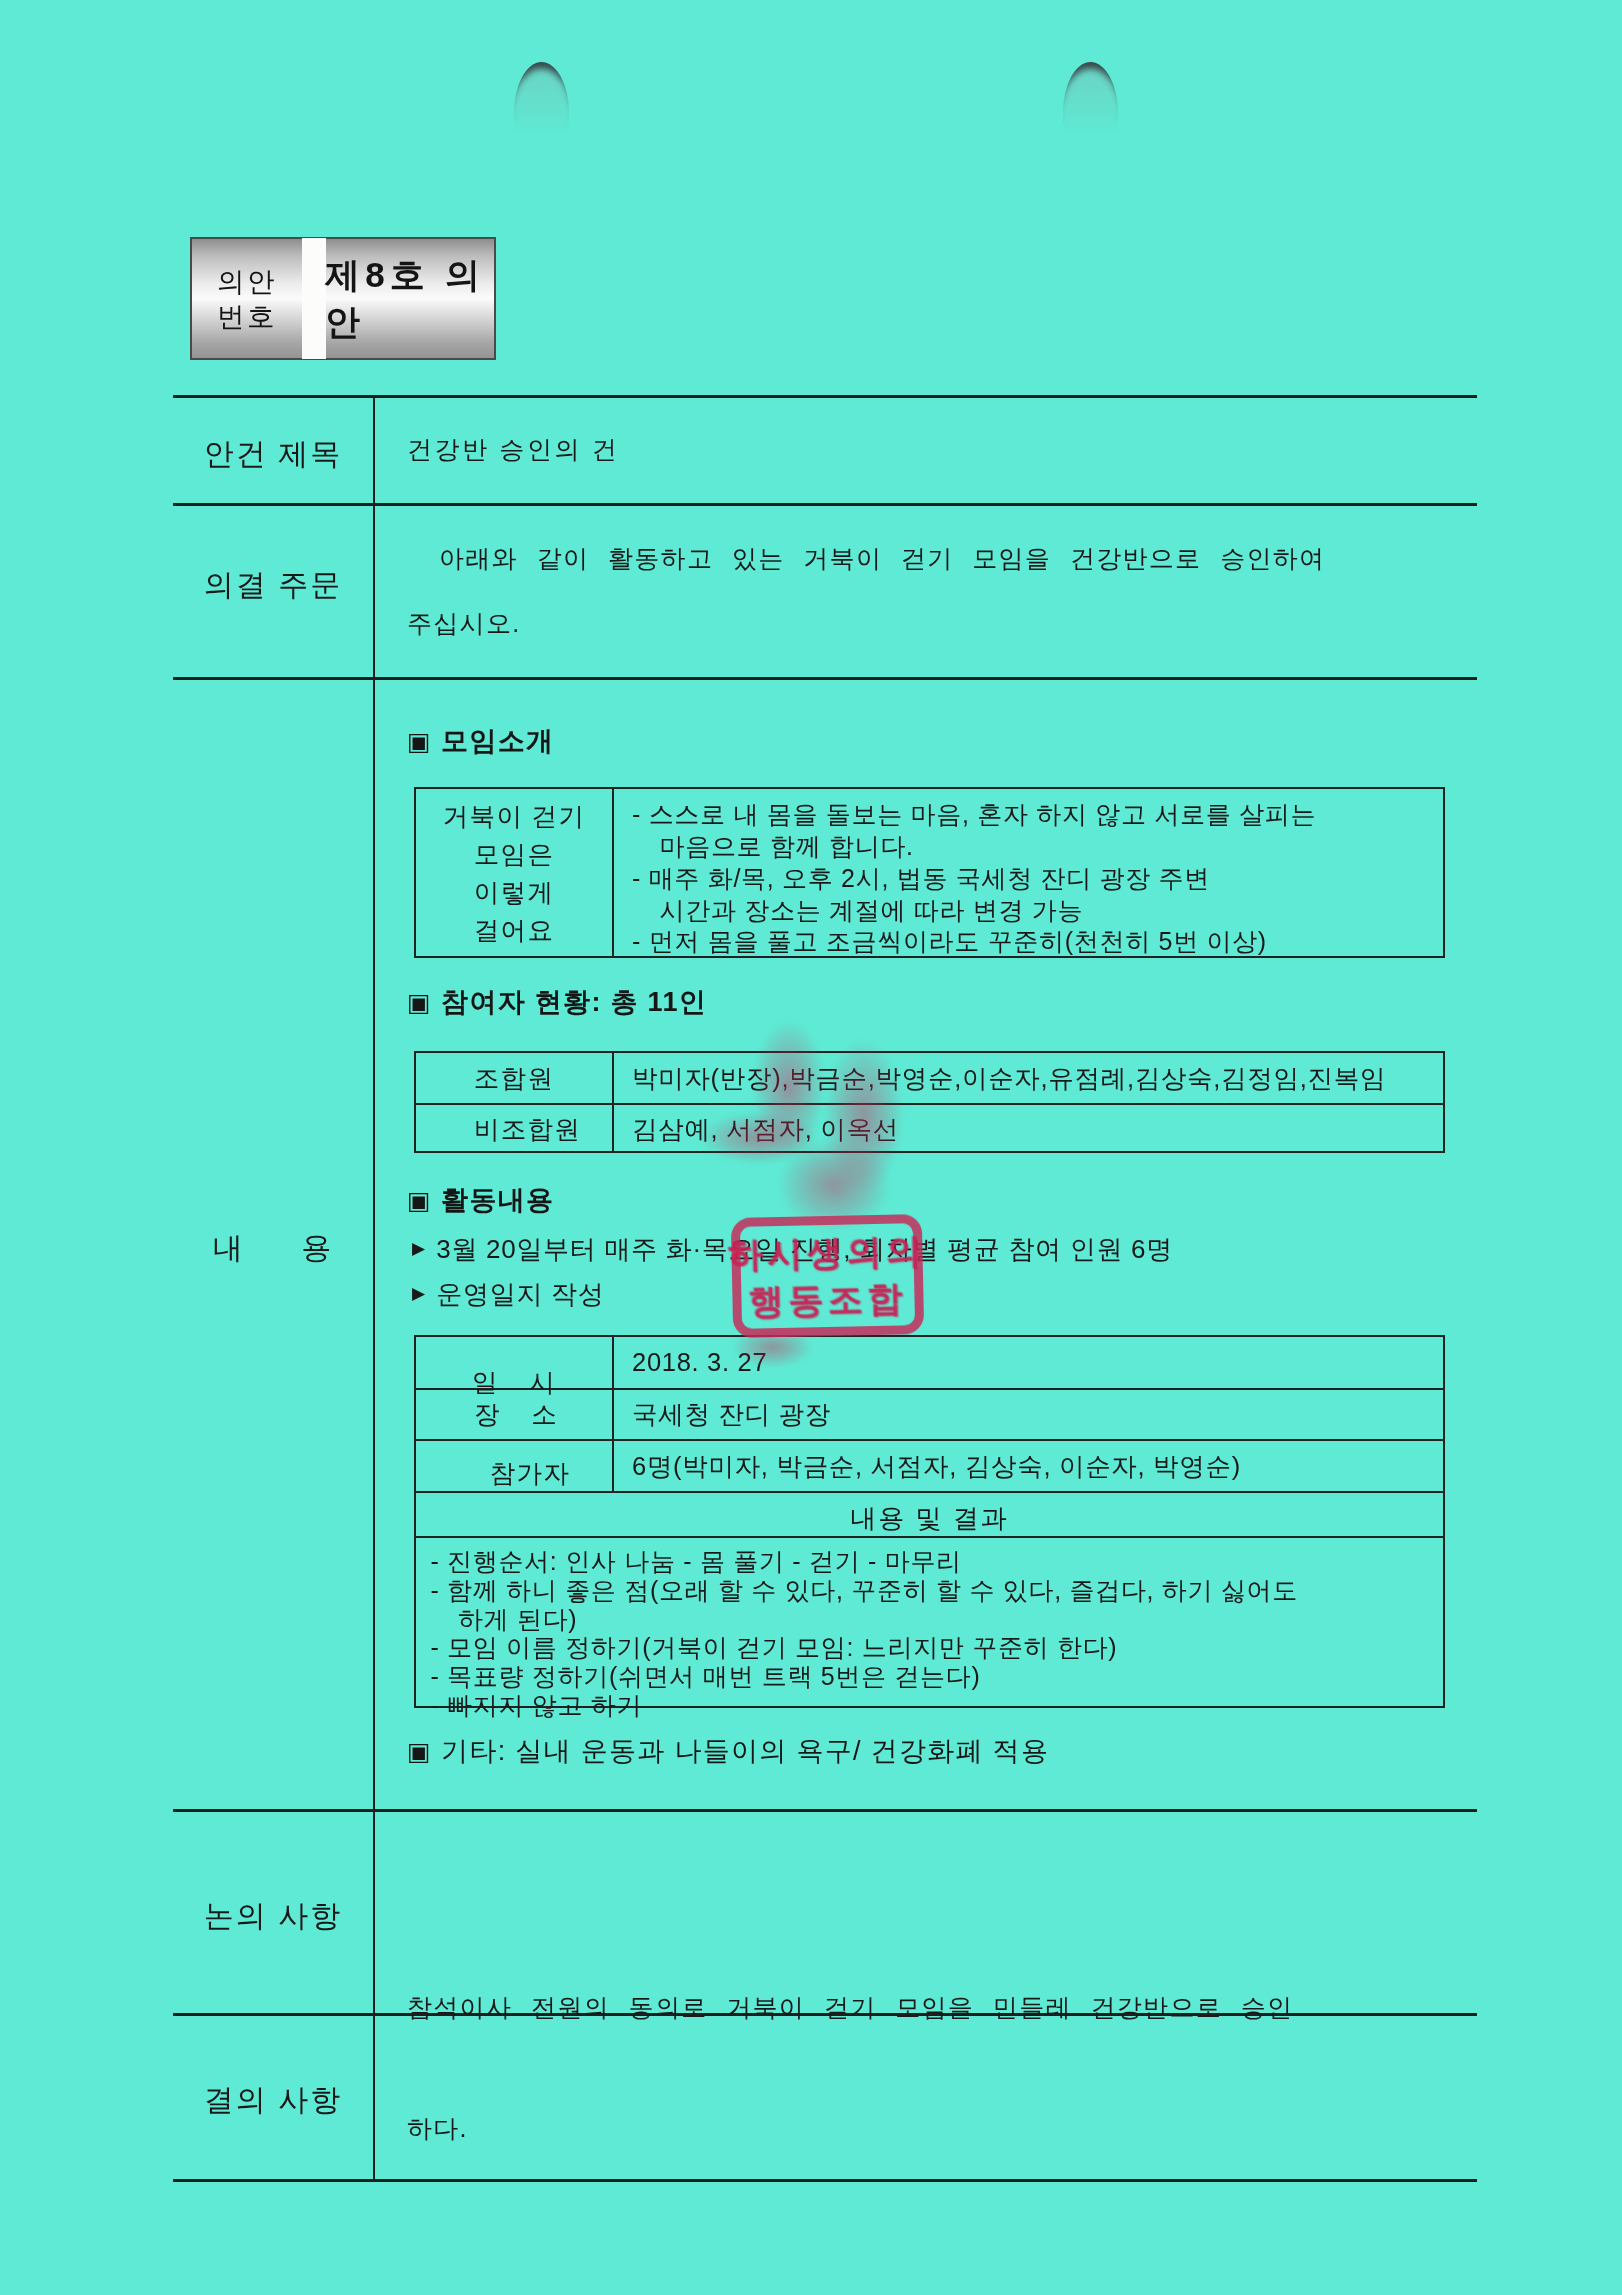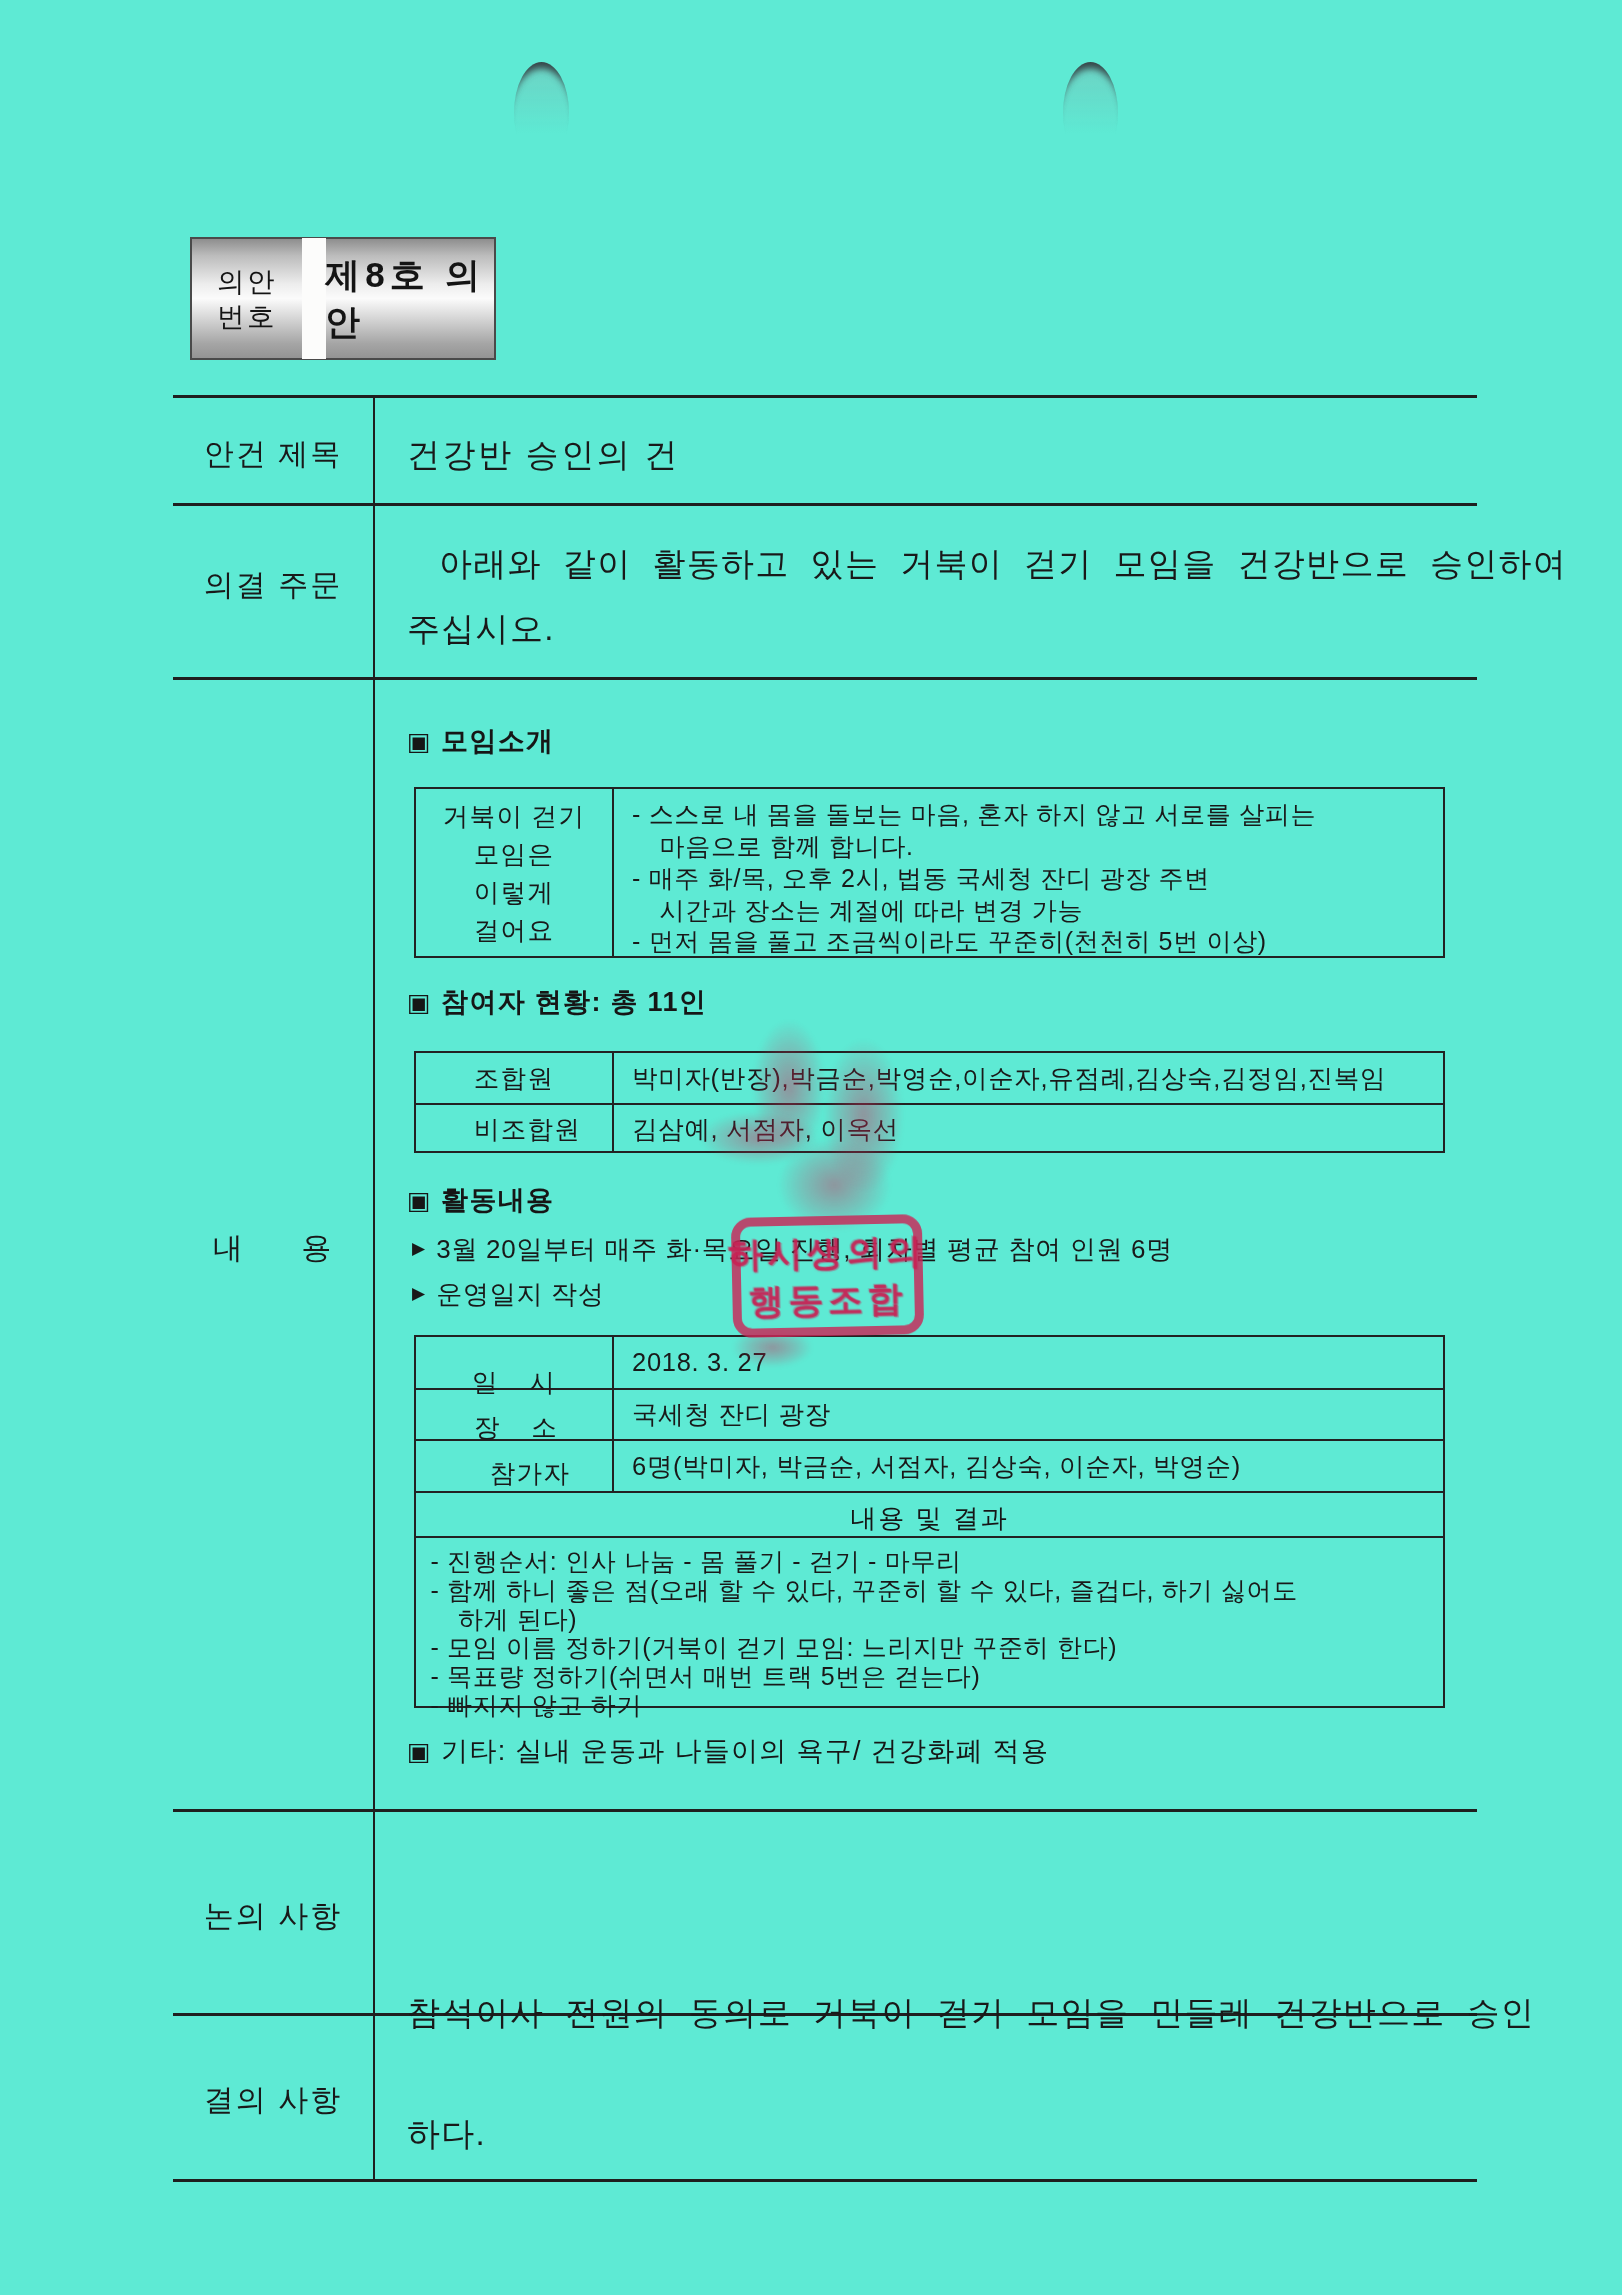--- a/index.html
+++ b/index.html
@@ -35,21 +35,21 @@
   
   .hline{position:absolute;left:173px;width:1304px;height:2.6px;background:#1f1f1f;}
   .vline{position:absolute;background:#1f1f1f;width:2px;}
   
   .rowlabel{
     position:absolute;left:173px;width:200px;text-align:center;
     font-size:30px;letter-spacing:2px;color:#191919;
   }
   .lbl-wide{word-spacing:46px;}
   
-  .txt{position:absolute;font-size:33px;letter-spacing:1.3px;white-space:nowrap;color:#191919;}
+  .txt{position:absolute;font-size:25px;letter-spacing:1.3px;white-space:nowrap;color:#191919;}
   .just{word-spacing:10.5px;}
   .heading{position:absolute;font-size:27px;letter-spacing:1.3px;white-space:nowrap;color:#161616;font-weight:600;}
   .heading .sq{font-size:25px;margin-right:9.2px;}
   .bullet-line{position:absolute;font-size:26px;letter-spacing:0.7px;white-space:nowrap;color:#191919;}
   .bullet-line .tri{font-size:17px;vertical-align:3.9px;margin-right:10.5px;}
   
   .itable{position:absolute;border:2px solid #222;box-sizing:border-box;}
   .itable .div-v{position:absolute;top:0;bottom:0;width:2px;background:#222;}
   .itable .div-h{position:absolute;left:0;right:0;height:2px;background:#222;}
   .icell-label{
@@ -160,21 +160,21 @@
   <div class="itable" style="left:414px;top:1335px;width:1031px;height:373px;">
     <div class="div-v" style="left:196px;height:154px;top:0;bottom:auto;"></div>
     <div class="div-h" style="top:51px;"></div>
     <div class="div-h" style="top:102px;"></div>
     <div class="div-h" style="top:154px;"></div>
     <div class="div-h" style="top:199px;"></div>
 
     <div class="icell-label" style="left:0;top:0;width:196px;height:51px;word-spacing:22px;margin-top:20px;">일 시</div>
     <div class="icell-val" style="left:216px;top:0;height:51px;">2018. 3. 27</div>
 
-    <div class="icell-label" style="left:0;top:66px;width:200px;height:49px;word-spacing:22px;">장 소</div>
+    <div class="icell-label" style="left:0;top:53px;width:200px;height:49px;word-spacing:22px;">장 소</div>
     <div class="icell-val" style="left:216px;top:53px;height:49px;">국세청 잔디 광장</div>
 
     <div class="icell-label" style="left:16px;top:104px;width:196px;height:64px;">참가자</div>
     <div class="icell-val" style="left:216px;top:104px;height:50px;">6명(박미자, 박금순, 서점자, 김상숙, 이순자, 박영순)</div>
 
     <div class="center-head" style="top:164px;">내용 및 결과</div>
 
     <div>
       <div class="freeline" style="left:14.4px;top:208px;">- 진행순서: 인사 나눔 - 몸 풀기 - 걷기 - 마무리</div>
       <div class="freeline" style="left:14.4px;top:237px;">- 함께 하니 좋은 점(오래 할 수 있다, 꾸준히 할 수 있다, 즐겁다, 하기 싫어도</div>

